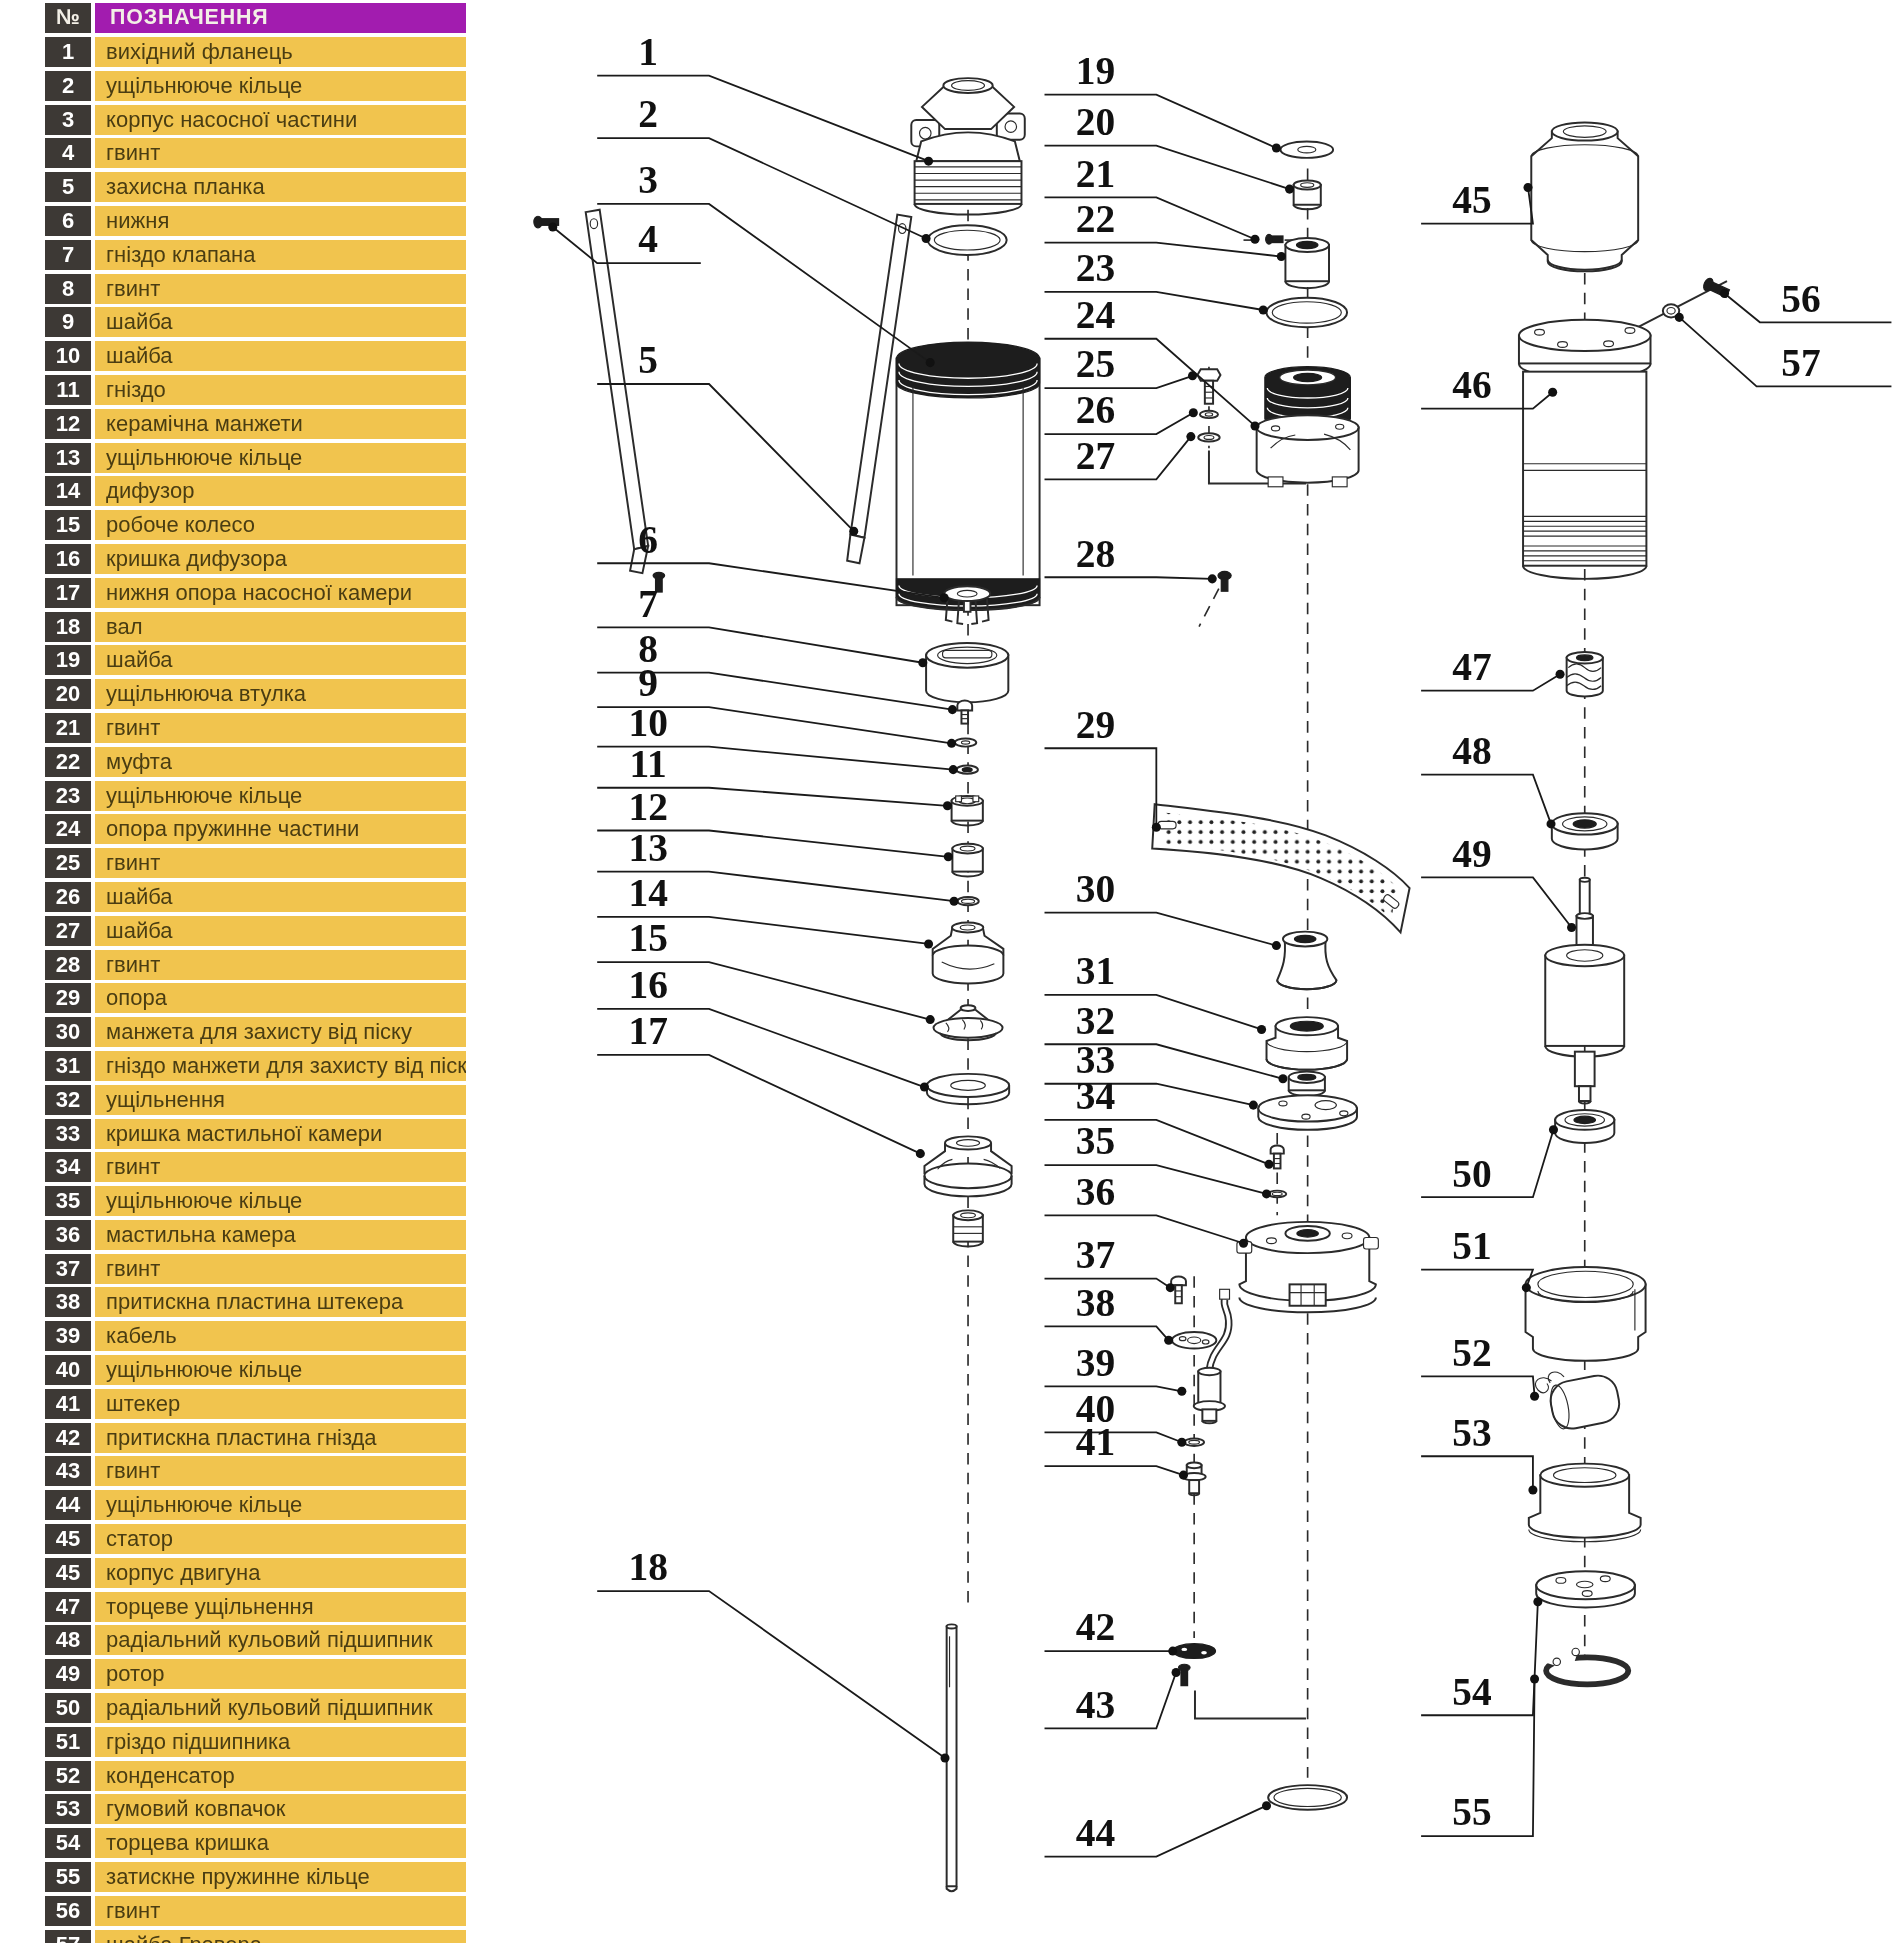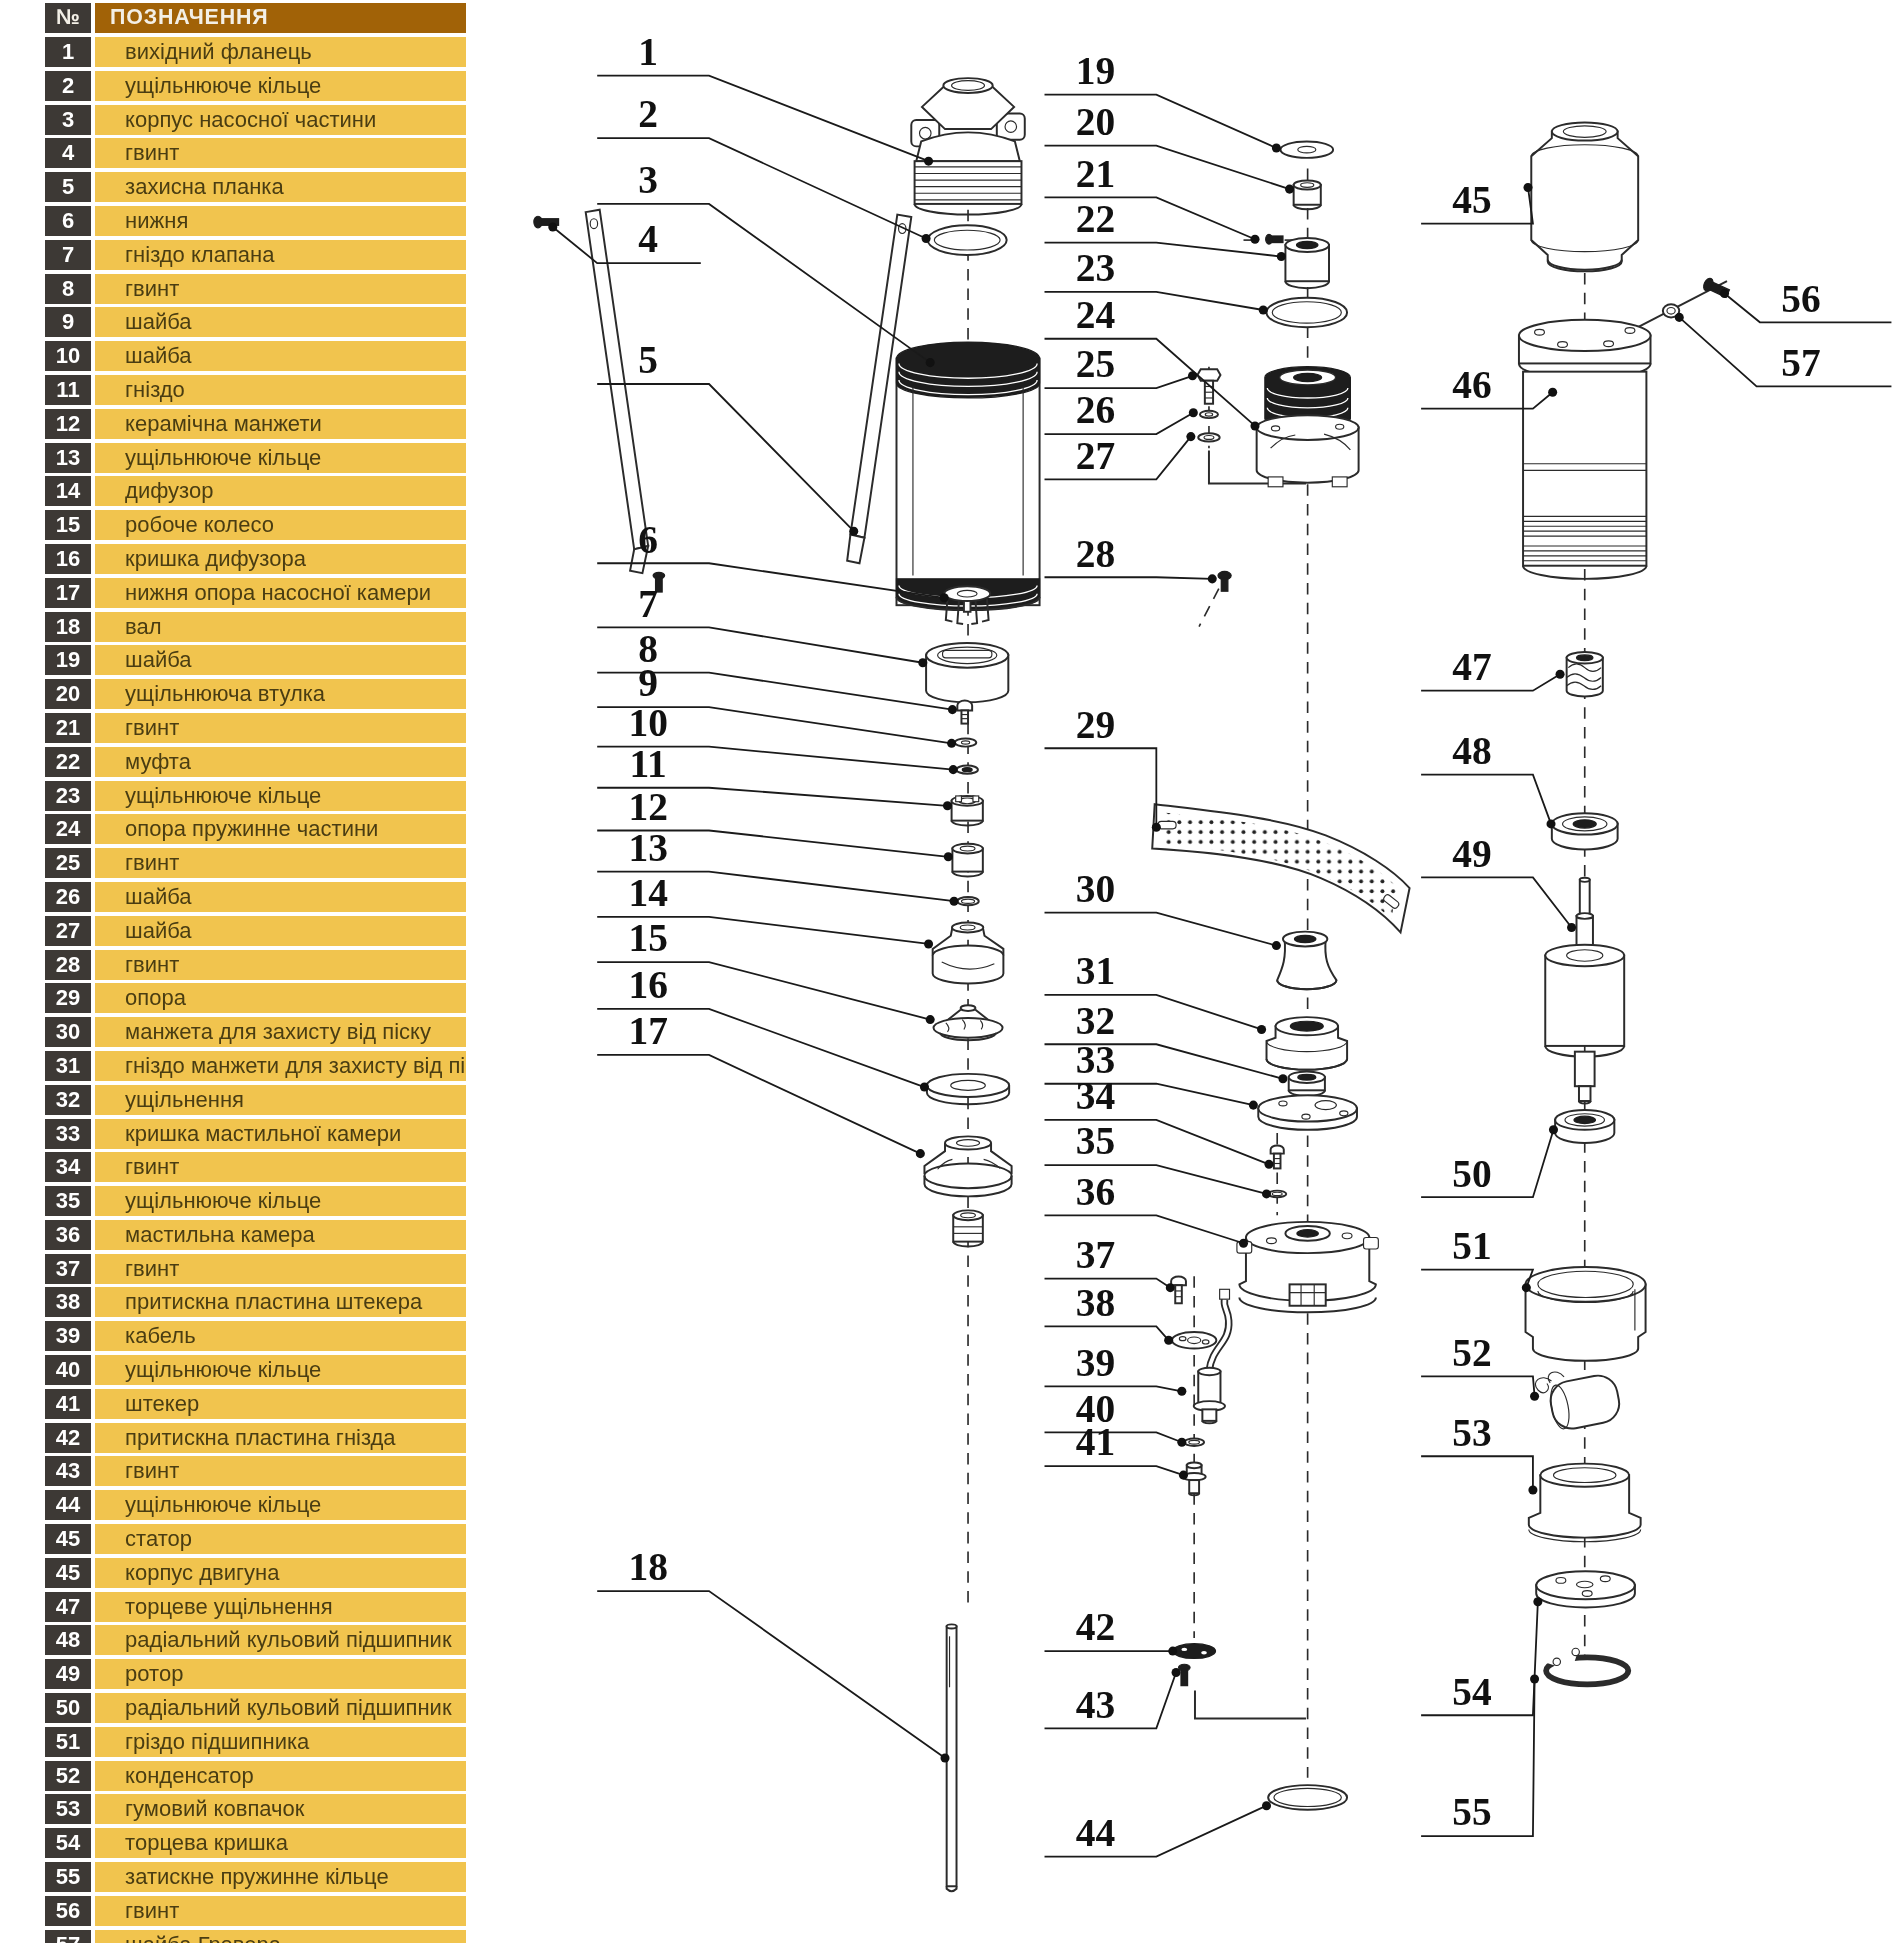--- a/index.html
+++ b/index.html
@@ -3,28 +3,28 @@
 <meta charset="utf-8">
 <style>
   html,body{margin:0;padding:0;background:#fff;}
   #app{position:relative;width:1904px;height:1943px;background:#fff;overflow:hidden;
        font-family:"Liberation Sans",sans-serif;}
   
   #parts-table{position:absolute;left:0;top:0;width:493px;height:1943px;}
   .thead{position:absolute;left:45px;top:2.5px;width:421px;height:30px;display:flex;}
   .th-num{width:46px;background:#3d3935;color:#f3efe6;font-size:21.4px;font-weight:bold;
           display:flex;align-items:center;justify-content:center;}
-  .th-name{margin-left:4.1px;flex:1;background:#a16207;color:#f3efe6;font-size:21.4px;
+  .th-name{margin-left:4.1px;flex:1;background:#a21caf;color:#f3efe6;font-size:21.4px;
            font-weight:bold;display:flex;align-items:center;padding-left:15px;letter-spacing:0.8px;}
   #table-rows{position:absolute;left:45px;top:37px;width:421px;}
   .trow{display:flex;height:30px;margin-bottom:3.8px;}
   .tnum{width:46px;background:#3d3935;color:#fff;font-size:22px;font-weight:600;
         display:flex;align-items:center;justify-content:center;flex:none;}
   .tname{margin-left:4.1px;flex:1;background:#f1c44e;color:#4a3d12;font-size:22px;
-         display:flex;align-items:center;padding-left:30px;white-space:nowrap;overflow:hidden;}
+         display:flex;align-items:center;padding-left:11px;white-space:nowrap;overflow:hidden;}
   
   #diagram{position:absolute;left:0;top:0;width:1904px;height:1943px;}
   .w{fill:#fff;stroke:#2b2b2b;stroke-width:2.4;}
   .n{fill:none;stroke:#2b2b2b;stroke-width:2.4;}
   .t{fill:none;stroke:#2b2b2b;stroke-width:1.4;}
   .wt{fill:#fff;stroke:#2b2b2b;stroke-width:1.4;}
   .k{fill:#1d1d1d;stroke:#1d1d1d;stroke-width:1.5;}
   .rib{stroke:#fff;stroke-width:1.6;fill:none;}
   .axis{stroke:#2b2b2b;stroke-width:2;stroke-dasharray:14 10;fill:none;}
   .lead{stroke:#1a1a1a;stroke-width:2.2;fill:none;}

